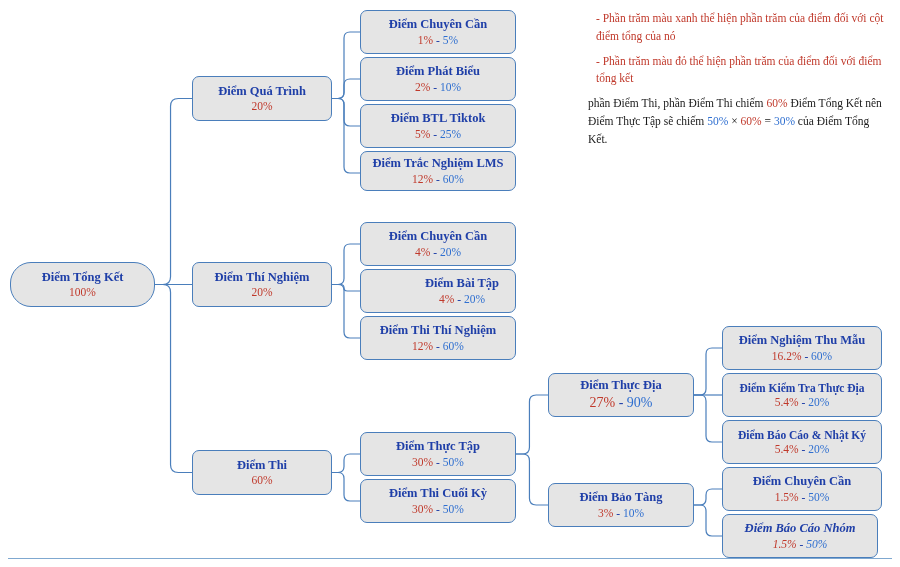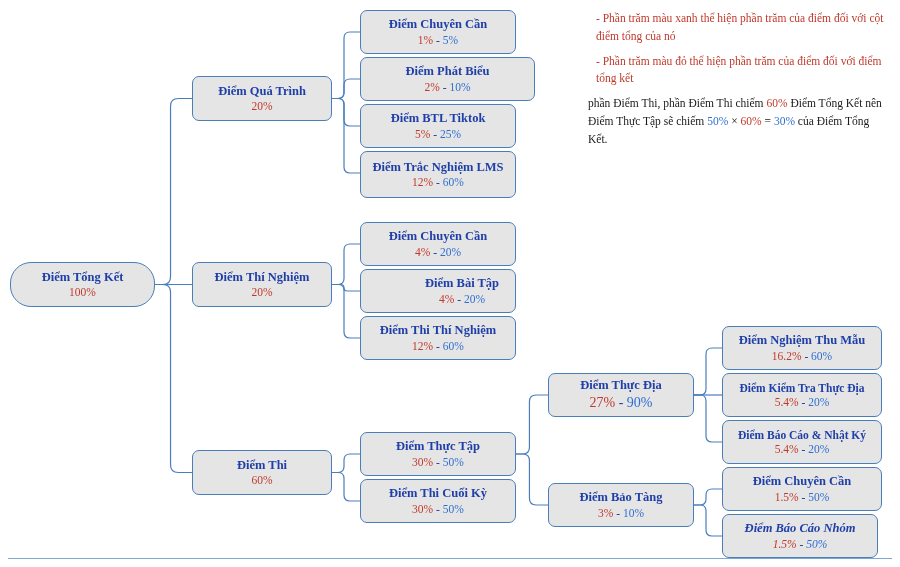--- a/index.html
+++ b/index.html
@@ -125,29 +125,29 @@
         <div class="vals" style="font-size: 11.5px;"><span class="pct-red">20%</span></div>
       </div>
       <div class="node" style="left: 192px; top: 450px; width: 140px; height: 45px;">
         <div class="title" style="font-size: 12.5px;">Điểm Thi</div>
         <div class="vals" style="font-size: 11.5px;"><span class="pct-red">60%</span></div>
       </div>
       <div class="node" style="left: 360px; top: 10px; width: 156px; height: 44px;">
         <div class="title" style="font-size: 12.5px;">Điểm Chuyên Cần</div>
         <div class="vals" style="font-size: 11.5px;"><span class="pct-red">1%</span><span class="sep"> - </span><span class="pct-blue">5%</span></div>
       </div>
-      <div class="node" style="left: 360px; top: 57px; width: 175px; height: 44px;">
+      <div class="node" style="left: 360px; top: 57px; width: 156px; height: 44px;">
         <div class="title" style="font-size: 12.5px;">Điểm Phát Biểu</div>
         <div class="vals" style="font-size: 11.5px;"><span class="pct-red">2%</span><span class="sep"> - </span><span class="pct-blue">10%</span></div>
       </div>
       <div class="node" style="left: 360px; top: 104px; width: 156px; height: 44px;">
         <div class="title" style="font-size: 12.5px;">Điểm BTL Tiktok</div>
         <div class="vals" style="font-size: 11.5px;"><span class="pct-red">5%</span><span class="sep"> - </span><span class="pct-blue">25%</span></div>
       </div>
-      <div class="node" style="left: 360px; top: 151px; width: 156px; height: 47px;">
+      <div class="node" style="left: 360px; top: 151px; width: 156px; height: 40px;">
         <div class="title" style="font-size: 12.5px;">Điểm Trắc Nghiệm LMS</div>
         <div class="vals" style="font-size: 11.5px;"><span class="pct-red">12%</span><span class="sep"> - </span><span class="pct-blue">60%</span></div>
       </div>
       <div class="node" style="left: 360px; top: 222px; width: 156px; height: 44px;">
         <div class="title" style="font-size: 12.5px;">Điểm Chuyên Cần</div>
         <div class="vals" style="font-size: 11.5px;"><span class="pct-red">4%</span><span class="sep"> - </span><span class="pct-blue">20%</span></div>
       </div>
       <div class="node" style="left: 360px; top: 269px; width: 156px; height: 44px; padding-left: 48px;">
         <div class="title" style="font-size: 12.5px;">Điểm Bài Tập</div>
         <div class="vals" style="font-size: 11.5px;"><span class="pct-red">4%</span><span class="sep"> - </span><span class="pct-blue">20%</span></div>

